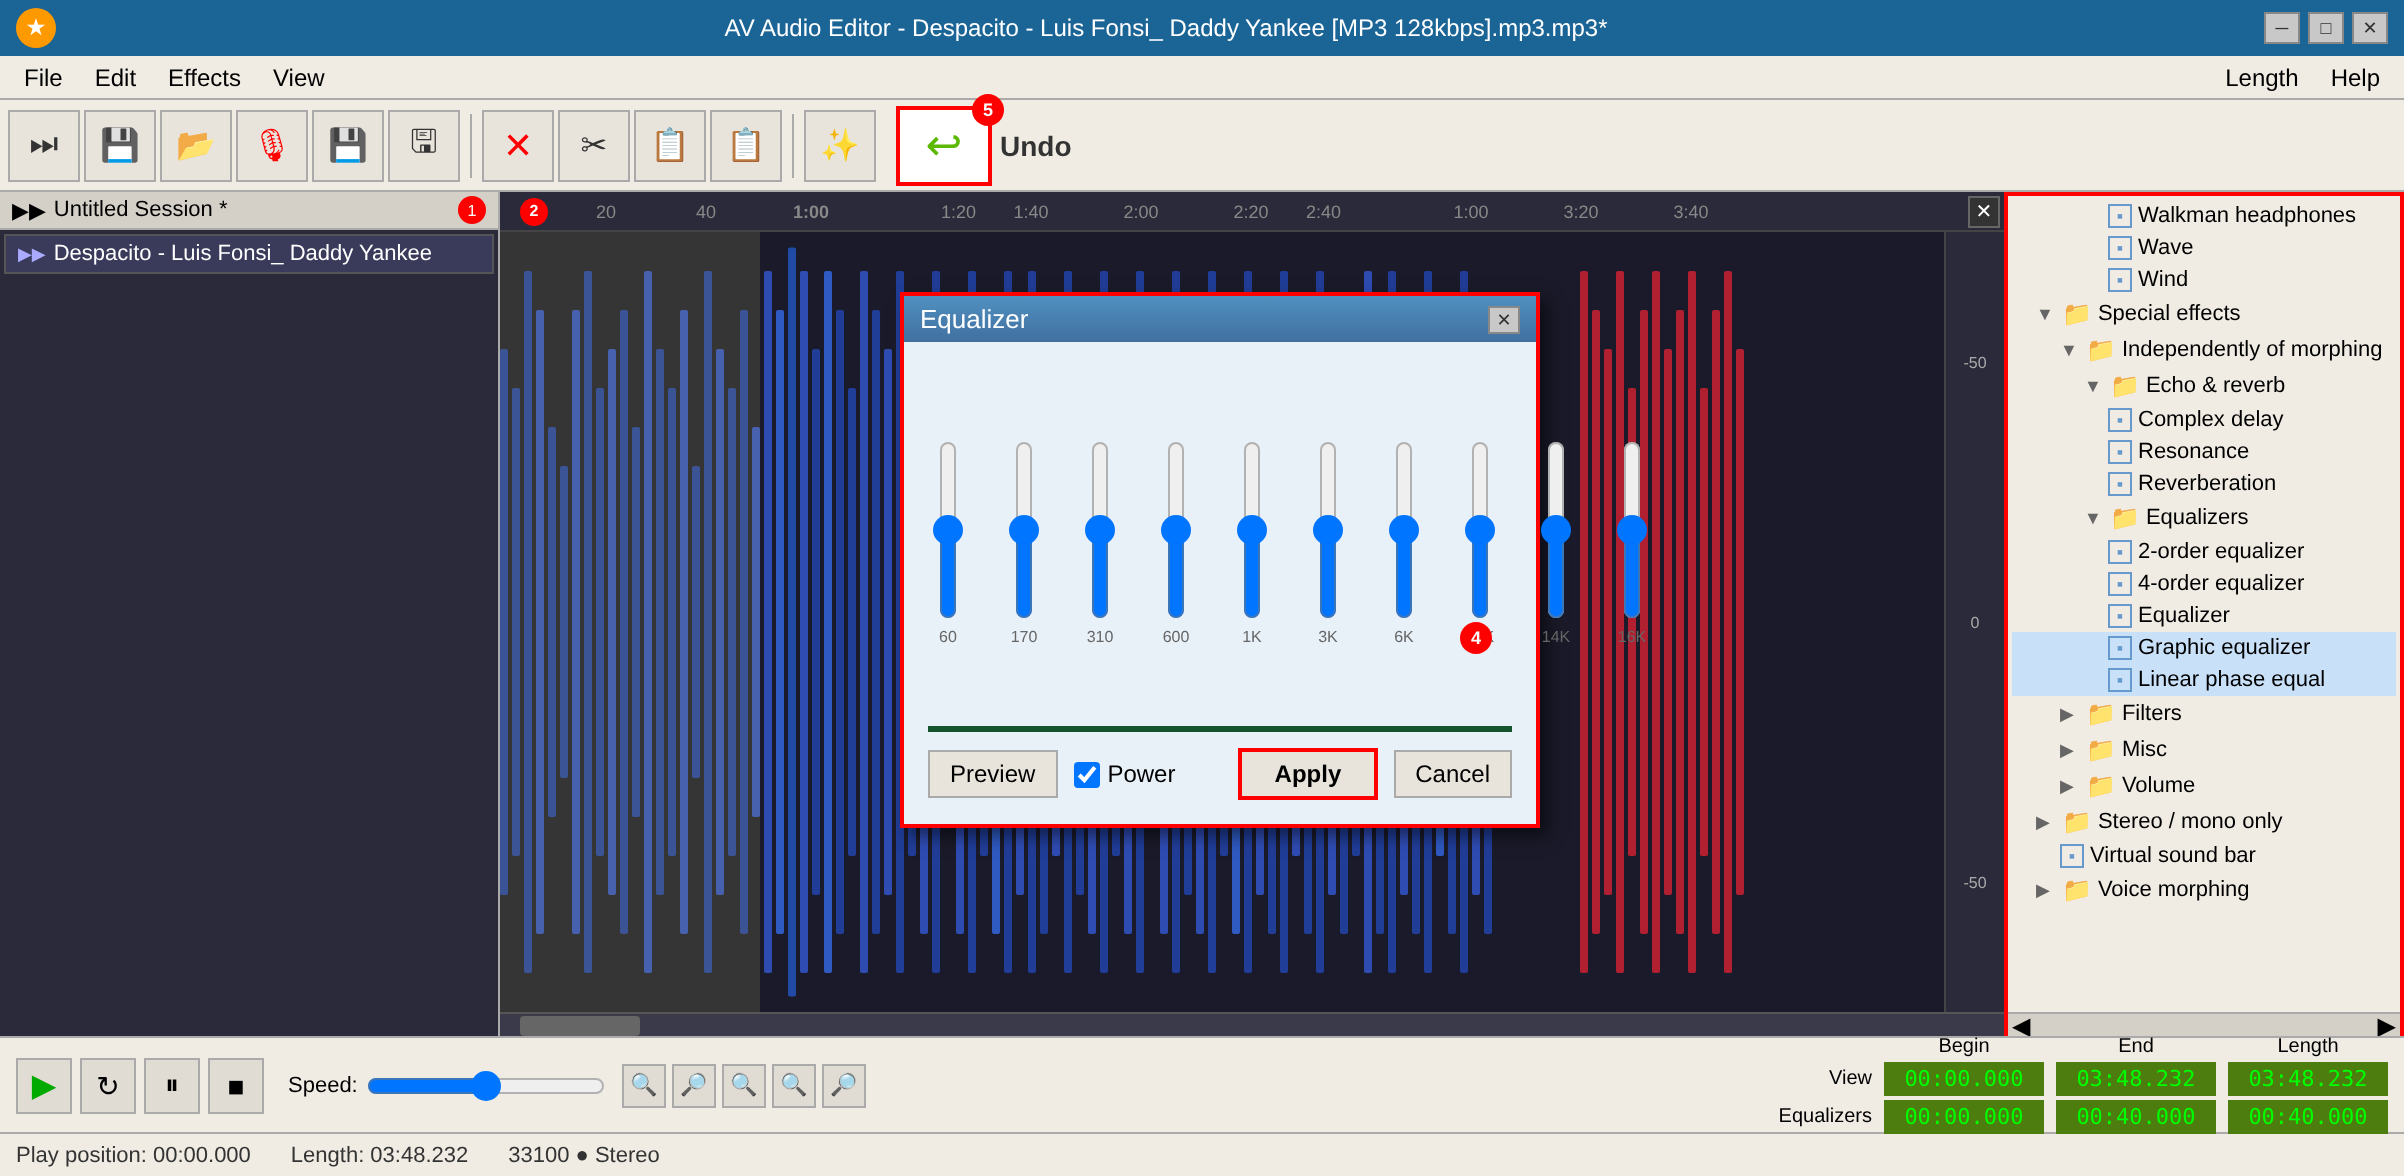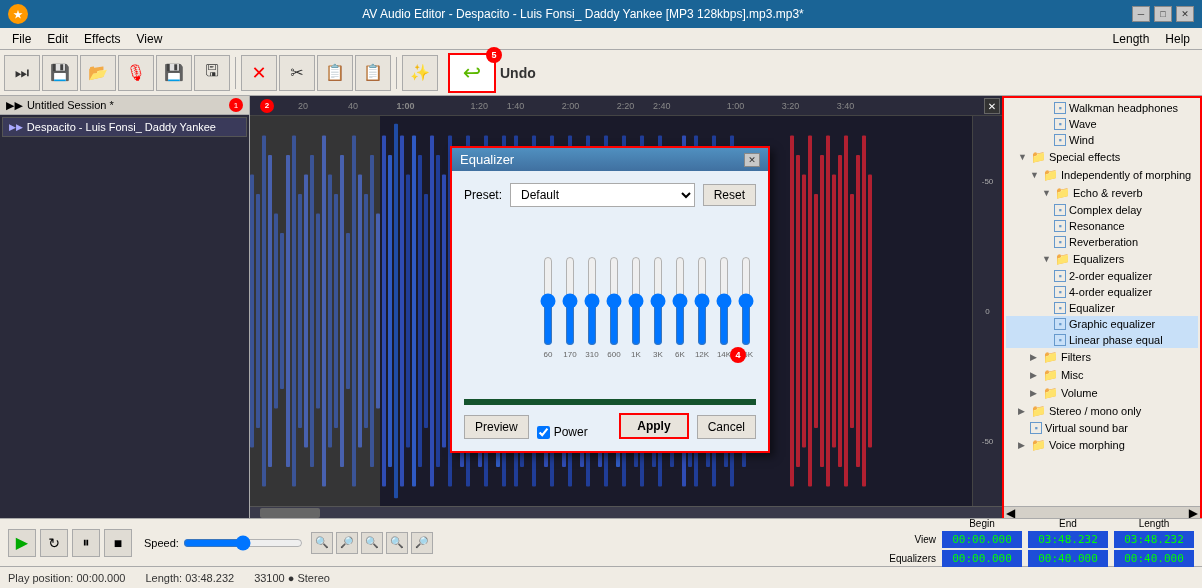--- a/index.html
+++ b/index.html
@@ -59,41 +59,41 @@
 
     
     #eq-dialog { position: absolute; top: 50px; left: 200px; width: 320px; background: #e8f0f8; border: 2px solid red; box-shadow: 4px 4px 8px rgba(0,0,0,0.5); z-index: 100; }
     #eq-titlebar { background: linear-gradient(to bottom, #5090c0, #4070a0); color: white; padding: 4px 8px; display: flex; align-items: center; justify-content: space-between; font-size: 13px; }
     #eq-titlebar .close-btn { background: #c8c8c8; border: 1px solid #888; width: 16px; height: 14px; display: flex; align-items: center; justify-content: center; cursor: pointer; font-size: 9px; color: #333; }
     #eq-content { padding: 12px; }
     #eq-preset-row { display: flex; align-items: center; gap: 8px; margin-bottom: 12px; }
     #eq-preset-row label { font-size: 12px; }
     #eq-preset-select { flex: 1; padding: 3px 6px; font-size: 12px; border: 1px solid #aaa; background: white; }
     #eq-preset-reset { padding: 3px 10px; font-size: 12px; border: 1px solid #aaa; background: #e8e4dc; cursor: pointer; }
-    #eq-sliders { display: flex; gap: 2px; align-items: flex-end; height: 140px; margin-bottom: 8px; justify-content: flex-end; }
+    #eq-sliders { display: flex; gap: 18px; align-items: flex-end; height: 140px; margin-bottom: 8px; justify-content: flex-start; }
     .eq-slider-col { display: flex; flex-direction: column; align-items: center; gap: 4px; }
     .eq-slider-col input[type=range] { -webkit-appearance: slider-vertical; writing-mode: bt-lr; width: 16px; height: 100px; cursor: pointer; }
     .eq-slider-label { font-size: 8px; color: #666; text-align: center; width: 20px; }
-    #eq-footer { display: flex; align-items: flex-end; gap: 8px; padding-top: 8px; border-top: 6px solid #14532d; margin-top: 40px; }
+    #eq-footer { display: flex; align-items: center; gap: 8px; padding-top: 8px; border-top: 3px solid #14532d; margin-top: 40px; }
     #preview-btn { padding: 4px 10px; font-size: 12px; border: 1px solid #aaa; background: #e8e4dc; cursor: pointer; }
     #power-check { display: flex; align-items: center; gap: 4px; font-size: 12px; }
     #apply-btn { padding: 4px 16px; font-size: 12px; border: 2px solid red; background: #e8e4dc; cursor: pointer; font-weight: bold; margin-left: auto; }
     #cancel-btn { padding: 4px 10px; font-size: 12px; border: 1px solid #aaa; background: #e8e4dc; cursor: pointer; }
     #eq-sliders-wrapper { position: relative; }
 
     
     #statusbar { height: 22px; background: #f0ece4; border-top: 1px solid #aaa; display: flex; align-items: center; padding: 0 8px; font-size: 11px; color: #333; gap: 20px; }
 
     
     #transport { height: 48px; background: #f0ece4; border-top: 1px solid #aaa; display: flex; align-items: center; gap: 4px; padding: 0 8px; }
     .transport-btn { width: 28px; height: 28px; background: #e0dcd4; border: 1px solid #aaa; display: flex; align-items: center; justify-content: center; cursor: pointer; font-size: 14px; }
     #speed-label { font-size: 11px; margin-left: 8px; }
     #speed-slider { width: 100px; }
     #time-display { margin-left: auto; display: flex; gap: 20px; font-size: 11px; }
-    .time-val { background: #1d4ed8; color: #00ff00; padding: 2px 6px; font-size: 11px; font-family: monospace; }
+    .time-val { background: #4d7c0f; color: #00ff00; padding: 2px 6px; font-size: 11px; font-family: monospace; }
     .zoom-btn { width: 22px; height: 22px; background: #e0dcd4; border: 1px solid #aaa; display: flex; align-items: center; justify-content: center; cursor: pointer; font-size: 11px; }
 
     .tree-row-highlight { background: #c8e0f8; }
   </style>
 </head>
 <body>
 
 <div id="titlebar">
   <div style="display:flex;align-items:center;">
     <div class="logo">★</div>
@@ -300,31 +300,20 @@
     <div class="scroll-bar-h" style="position:absolute;bottom:0;left:0;right:0;height:12px;background:#3a3a4a;border-top:1px solid #555;">
       <div class="scroll-thumb"></div>
     </div>
 
     <div id="eq-dialog">
       <div id="eq-titlebar">
         <span>Equalizer</span>
         <div class="close-btn">✕</div>
       </div>
       <div id="eq-content">
-        <div id="eq-preset-row">
-          <label>Preset:</label>
-          <select id="eq-preset-select">
-            <option>Default</option>
-            <option>Bass Boost</option>
-            <option>Treble Boost</option>
-            <option>Rock</option>
-            <option>Pop</option>
-          </select>
-          <button id="eq-preset-reset">Reset</button>
-        </div>
 
         <div id="eq-sliders-wrapper" style="position:relative;">
           <div id="eq-sliders">
             <div class="eq-slider-col">
               <input type="range" orient="vertical" min="0" max="100" value="50" style="appearance: slider-vertical; width: 14px; height: 90px;">
               <span class="eq-slider-label">60</span>
             </div>
             <div class="eq-slider-col">
               <input type="range" orient="vertical" min="0" max="100" value="50" style="appearance: slider-vertical; width: 14px; height: 90px;">
               <span class="eq-slider-label">170</span>

